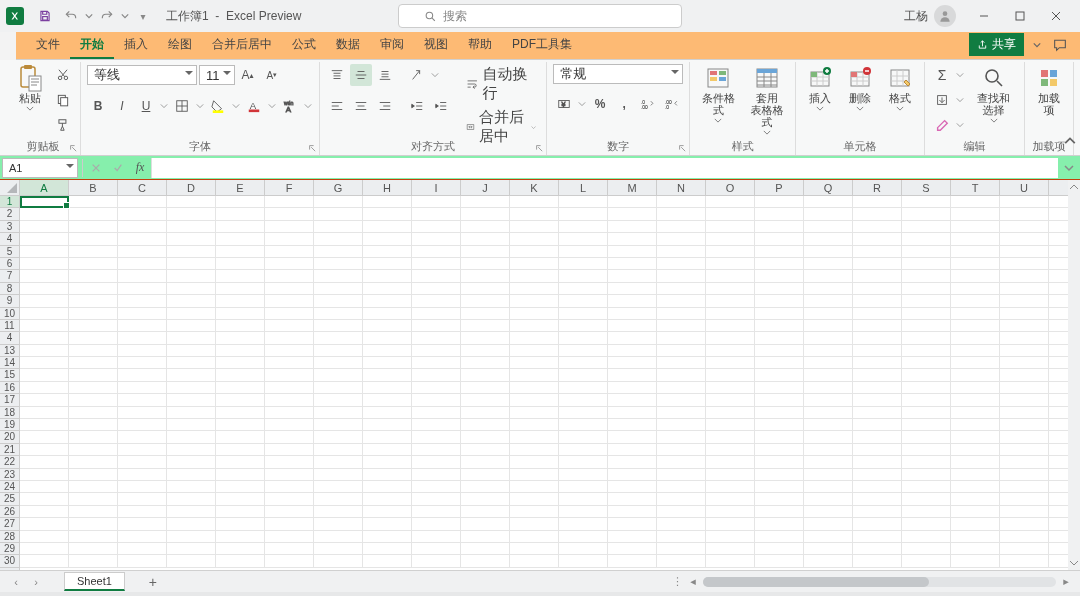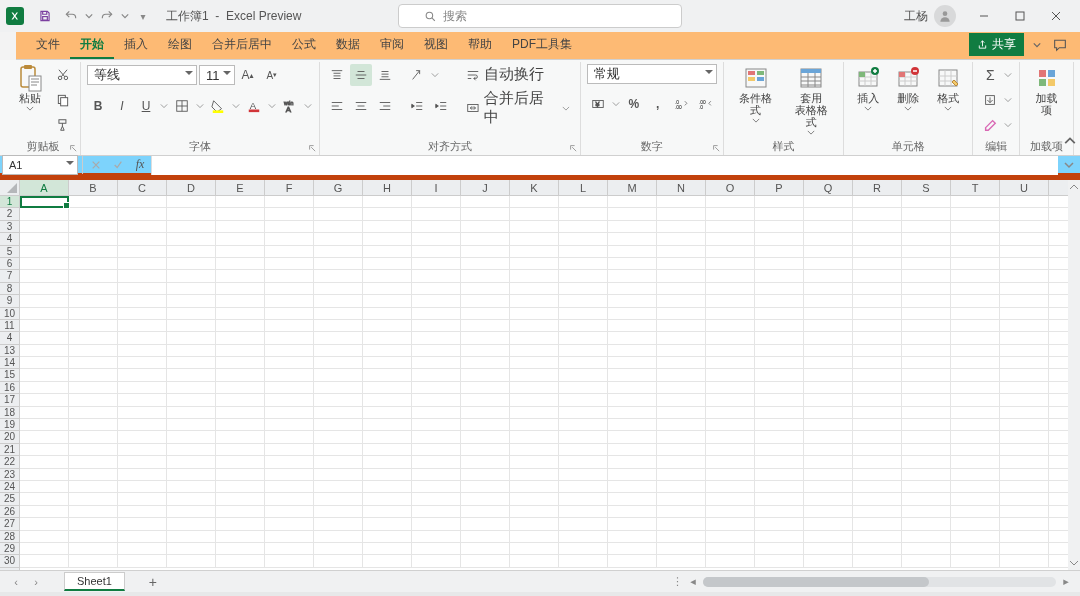--- a/index.html
+++ b/index.html
@@ -44,21 +44,21 @@
 .caret { width: 10px; display: flex; justify-content: center; color: #777; }
 .caret svg { width: 8px; height: 8px; }
 .vstack { display: flex; flex-direction: column; gap: 3px; }
 .font-combo { height: 20px; border: 1px solid #bbb; background: #fff; display: flex; align-items: center; padding: 0 14px 0 6px; font-size: 13px; position: relative; min-width: 110px; }
 .font-combo.size { min-width: 30px; }
 .font-combo::after { content: ""; position: absolute; right: 3px; top: 50%; transform: translateY(-50%); border: 4px solid transparent; border-top-color: #666; }
 .label-btn { display: flex; align-items: center; gap: 4px; font-size: 15px; color: #444; padding: 1px 4px; }
 .collapse-btn { position: absolute; right: 4px; bottom: 4px; color: #666; }
 
 
-.namebar { height: 24px; display: flex; align-items: center; background: #7dd3fc; border-bottom: 7px solid #c2410c; }
+.namebar { height: 24px; display: flex; align-items: center; background: #86efac; border-bottom: 1px solid #c2410c; }
 .namebox { width: 76px; height: 20px; margin: 0 2px; border: 1px solid #bbb; background: #fff; display: flex; align-items: center; padding: 0 14px 0 6px; font-size: 11px; position: relative; }
 .namebox::after { content: ""; position: absolute; right: 3px; top: 50%; transform: translateY(-50%); border: 4px solid transparent; border-top-color: #666; }
 .divider-v { width: 1px; height: 18px; background: #ccc; margin: 0 2px; }
 .fx-btn { width: 22px; height: 22px; display: flex; align-items: center; justify-content: center; color: #777; }
 .formula-input { flex: 1; height: 20px; border: none; border-left: 1px solid #ddd; padding: 0 6px; font-size: 12px; outline: none; }
 .expand-fb { width: 22px; display: flex; align-items: center; justify-content: center; color: #888; }
 
 
 .grid-wrap { position: absolute; top: 180px; left: 0; right: 12px; bottom: 26px; background: #fff; overflow: hidden; }
 .selectall-corner { position: absolute; left: 0; top: 0; width: 20px; height: 16px; background: #eceef0; border-right: 1px solid #ccc; border-bottom: 1px solid #ccc; }
@@ -581,20 +581,32 @@
               <svg viewBox="0 0 16 16" stroke="#d968b4" fill="none" stroke-width="1.6">
                 <path d="M3 11l8-8 3 3-8 8H3z"></path>
               </svg>
             </div>
           <div class="caret">
               <svg viewBox="0 0 10 10">
                 <path d="M1 3l4 4 4-4" fill="none" stroke="#888"></path>
               </svg>
             </div>
         </div>
+      </div>
+      <div class="big-btn">
+        <div class="ico">
+            <svg viewBox="0 0 24 24" fill="none" stroke="#555" stroke-width="1.6">
+              <circle cx="10" cy="10" r="6"></circle>
+              <path d="M20 20l-5-5"></path>
+            </svg>
+          </div>
+        <span>查找和选择</span>
+        <svg width="8" height="5" viewBox="0 0 10 6">
+            <path d="M1 1l4 4 4-4" fill="none" stroke="#666"></path>
+          </svg>
       </div>
     </div>
     <div class="rgroup-label">编辑</div>
   </div>
 
   <div class="rgroup">
     <div class="rgroup-body">
       <div class="big-btn">
         <div class="ico">
             <svg viewBox="0 0 24 24">

